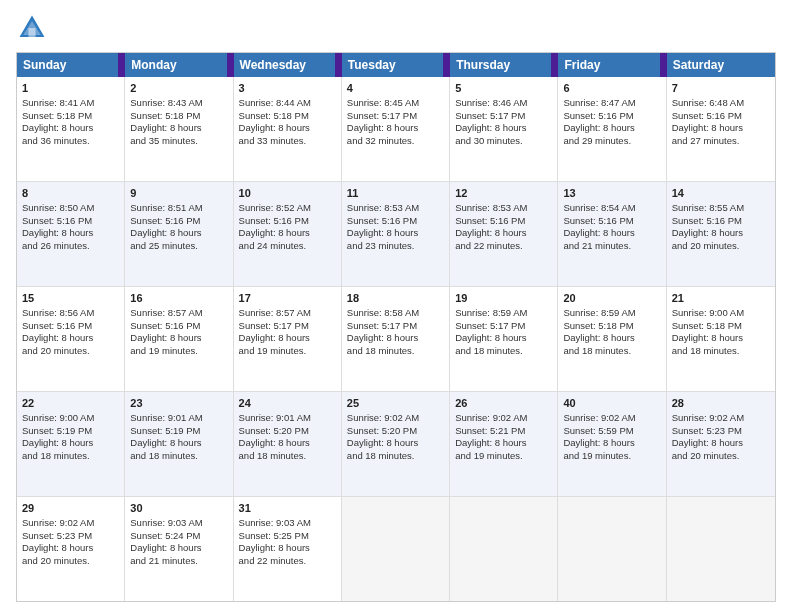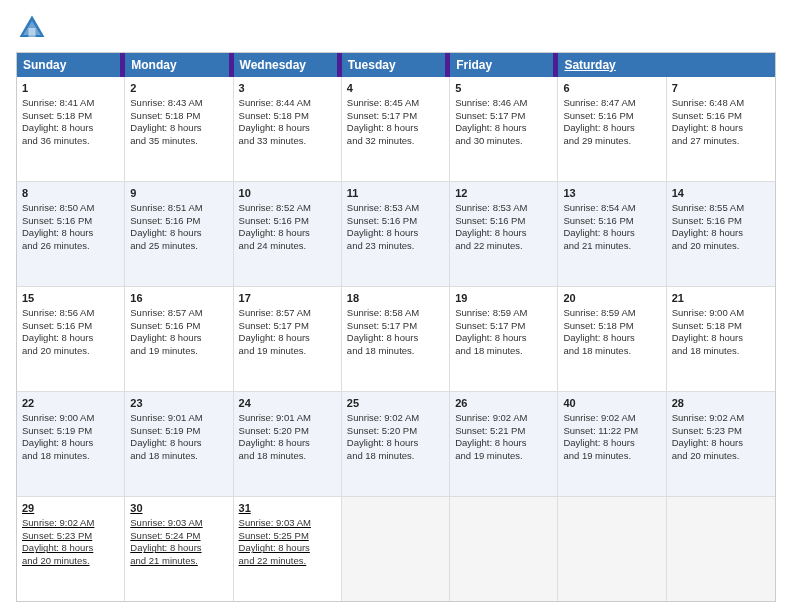--- a/index.html
+++ b/index.html
@@ -69,35 +69,35 @@
       display: grid;
       grid-template-columns: repeat(7, 1fr);
       background: #3575b5;
     }
     .cal-header-cell {
       color: #fff;
       font-size: 12px;
       font-weight: bold;
       padding: 5px 6px;
       text-align: left;
-      border-right: 5px solid #4c1d95;
-    }
-    .cal-header-cell:last-child { border-right: none; text-decoration: underline; }
+      border-right: 7px solid #4c1d95;
+    }
+    .cal-header-cell:last-child { border-right: none; }
     .cal-body {
       flex: 1;
       display: flex;
       flex-direction: column;
     }
     .cal-row {
       display: grid;
       grid-template-columns: repeat(7, 1fr);
       flex: 1;
       border-bottom: 1px solid #ddd;
     }
-    .cal-row:last-child { border-bottom: none; text-decoration: underline; }
+    .cal-row:last-child { border-bottom: none; }
     .cal-cell {
       padding: 4px 5px;
       border-right: 1px solid #ddd;
       font-size: 9.5px;
       color: #333;
       line-height: 1.35;
       background: #fff;
       vertical-align: top;
     }
     .cal-cell:last-child { border-right: none; }
@@ -134,20 +134,21 @@
       <div class="subtitle"></div>
     </div>
   </div>
 
   <div class="calendar">
     <div class="cal-header">
     <div class="cal-header-cell">Sunday</div>
         <div class="cal-header-cell">Monday</div>
         <div class="cal-header-cell">Wednesday</div>
         <div class="cal-header-cell">Tuesday</div>
+        <div class="cal-header-cell">Thursday</div>
         <div class="cal-header-cell">Friday</div>
         <div class="cal-header-cell">Saturday</div>
       </div>
     <div class="cal-body">
     <div class="cal-row">
           <div class="cal-cell">
             <span class="day-num">1</span>
             <div>Sunrise: 8:41 AM</div>
             <div>Sunset: 5:18 PM</div>
             <div>Daylight: 8 hours</div>
@@ -330,21 +331,21 @@
           <div class="cal-cell">
             <span class="day-num">26</span>
             <div>Sunrise: 9:02 AM</div>
             <div>Sunset: 5:21 PM</div>
             <div>Daylight: 8 hours</div>
             <div>and 19 minutes.</div>
           </div>
           <div class="cal-cell">
             <span class="day-num">40</span>
             <div>Sunrise: 9:02 AM</div>
-            <div>Sunset: 11:22 PM</div>
+            <div>Sunset: 5:59 PM</div>
             <div>Daylight: 8 hours</div>
             <div>and 19 minutes.</div>
           </div>
           <div class="cal-cell">
             <span class="day-num">28</span>
             <div>Sunrise: 9:02 AM</div>
             <div>Sunset: 5:23 PM</div>
             <div>Daylight: 8 hours</div>
             <div>and 20 minutes.</div>
           </div>

